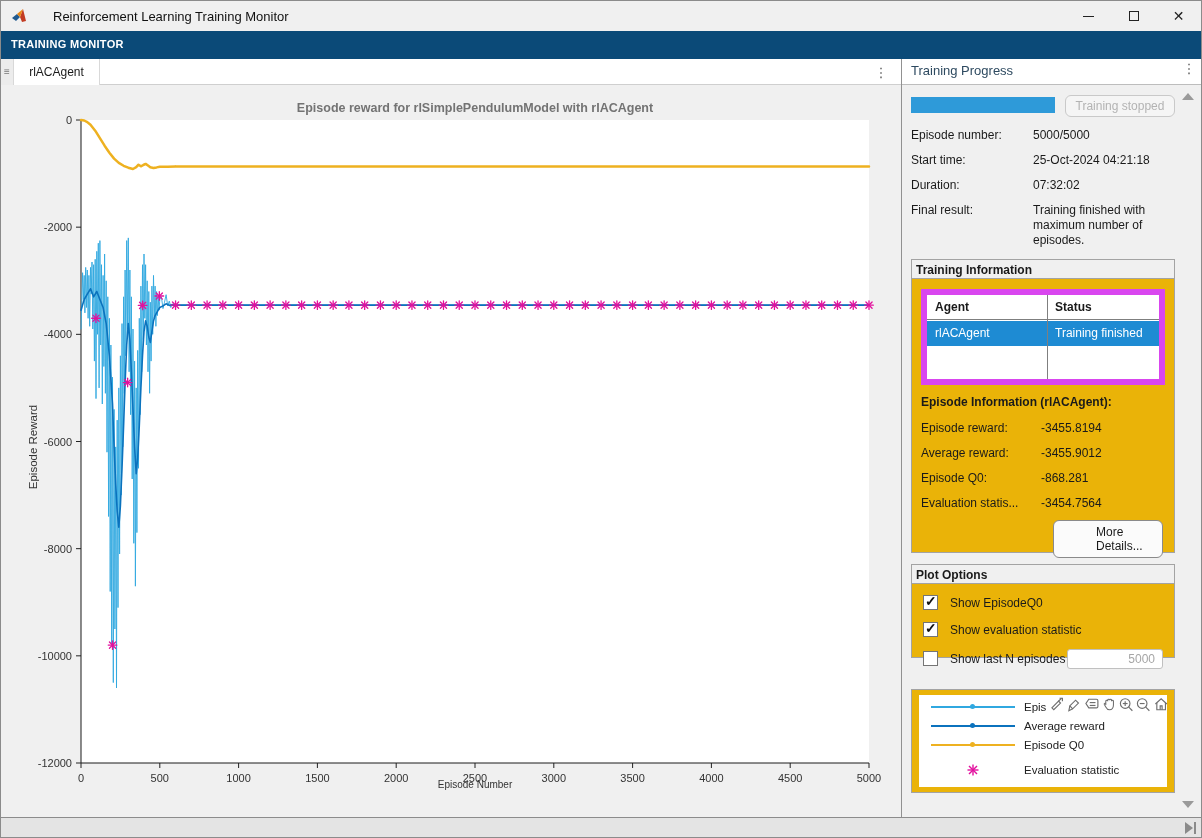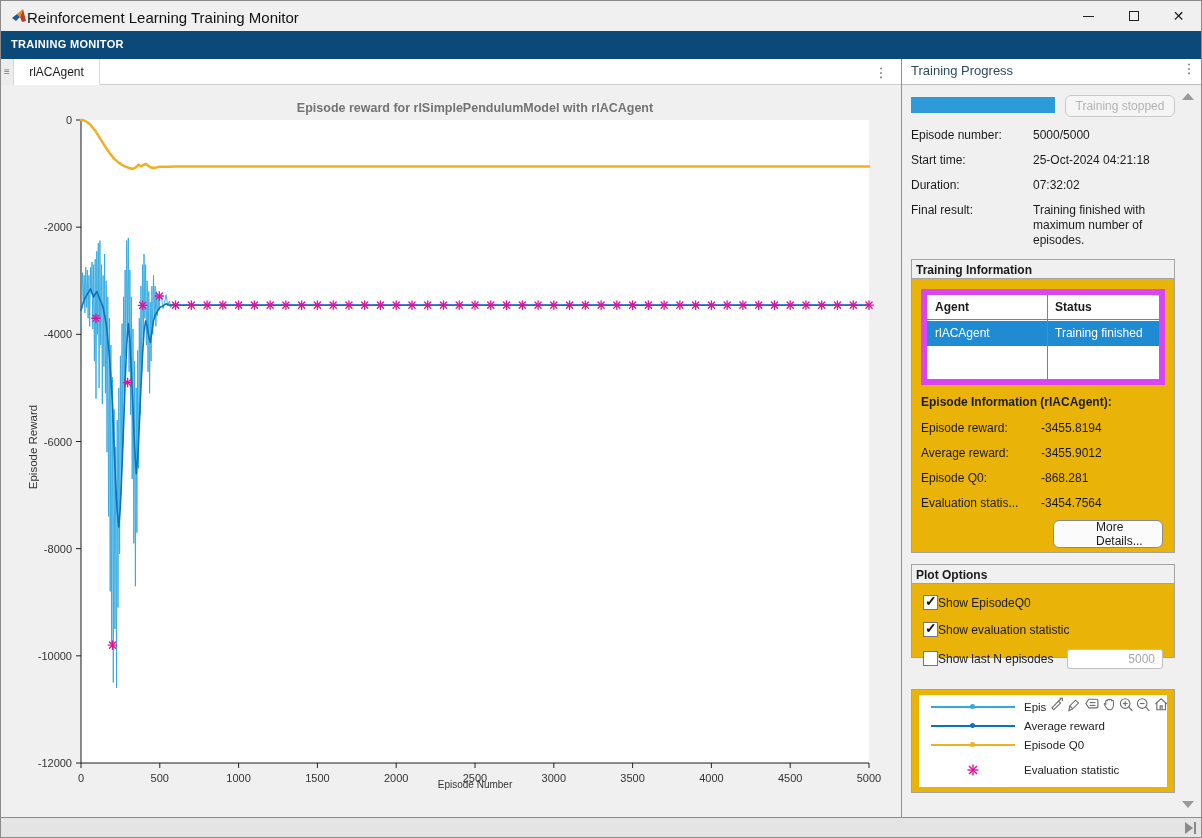--- a/index.html
+++ b/index.html
@@ -4,21 +4,21 @@
 <style>
   * { margin:0; padding:0; box-sizing:border-box; }
   html,body { background:#d8d8d8; }
   body { font-family:"Liberation Sans", sans-serif; }
   .window { position:relative; width:1202px; height:838px; background:#f0f0f0;
             border:1px solid #8b8b8b; overflow:hidden; color:#1a1a1a; }
   .abs { position:absolute; }
 
   
   .titlebar { left:0; top:0; width:1202px; height:30px; background:#f0f0f0; }
-  .title-text { left:26px; top:8px; font-size:15px; color:#111; }
+  .title-text { left:52px; top:8px; font-size:13px; color:#111; }
   .win-btn { top:0; width:45px; height:30px; display:flex; align-items:center; justify-content:center; cursor:default; }
   .min-glyph { width:11px; height:1px; background:#222; display:block; }
   .max-glyph { width:10px; height:10px; border:1px solid #222; display:block; }
   .close-glyph { font-size:14px; color:#222; line-height:1; }
 
   
   .toolstrip { left:0; top:30px; width:1202px; height:28px; background:#0b4a78; }
   .toolstrip-tab { left:10px; top:7px; font-size:11px; font-weight:bold; color:#fff; letter-spacing:.3px; }
 
   
@@ -59,28 +59,28 @@
   .ti-table { left:920px; top:288px; width:244px; height:96px; background:#fff; border:6px solid #d946ef; }
   .ti-hrow { position:absolute; left:0; top:0; width:100%; height:25px; border-bottom:1px solid #7f7f7f; }
   .ti-col-div { position:absolute; left:120px; top:0; width:1px; height:100%; background:#7f7f7f; }
   .ti-hcell { position:absolute; top:5px; font-size:12px; font-weight:bold; }
   .ti-row-sel { position:absolute; left:0; top:26px; width:100%; height:25px; background:#1e8bd3; color:#fff; }
   .ti-cell { position:absolute; top:5px; font-size:12px; }
 
   .ep-info-header { left:920px; top:394px; font-size:12px; font-weight:bold; }
   .ep-label { left:920px; font-size:12px; }
   .ep-value { left:1040px; font-size:12px; }
-  .more-btn { left:1052px; top:519px; width:110px; height:28px; border:1px solid #8a8a8a; border-radius:6px;
+  .more-btn { left:1052px; top:519px; width:110px; height:38px; border:1px solid #8a8a8a; border-radius:6px;
               background:#fbfbfb; font-size:12px; display:flex; align-items:center; justify-content:center; color:#1a1a1a;padding-left:42px; }
 
   
   .chk-row { display:flex; align-items:center; }
   .chk-box { width:15px; height:15px; border:1px solid #757575; background:#fff; position:relative; flex:none; }
   .chk-box .mark { position:absolute; left:1px; top:-3px; font-size:14px; font-weight:bold; color:#111; }
-  .chk-label { margin-left:0; font-size:12px; }
+  .chk-label { margin-left:12px; font-size:12px; }
   .n-input { left:1066px; top:648px; width:96px; height:20px; border:1px solid #c0c0c0; border-radius:3px;
              background:#fff; color:#a6a6a6; font-size:12px; text-align:right; padding:0 7px;
              font-family:"Liberation Sans", sans-serif; }
 
   
   .legend-inner { left:918px; top:694px; width:248px; height:92px; background:#fff; }
   .leg-row { position:absolute; display:flex; align-items:center; }
   .leg-line { width:84px; height:2px; position:relative; }
   .leg-line .dot { position:absolute; left:39px; top:-2px; width:5px; height:5px; border-radius:50%; }
   .leg-label { font-size:11.5px; color:#222; margin-left:9px; white-space:nowrap; }

